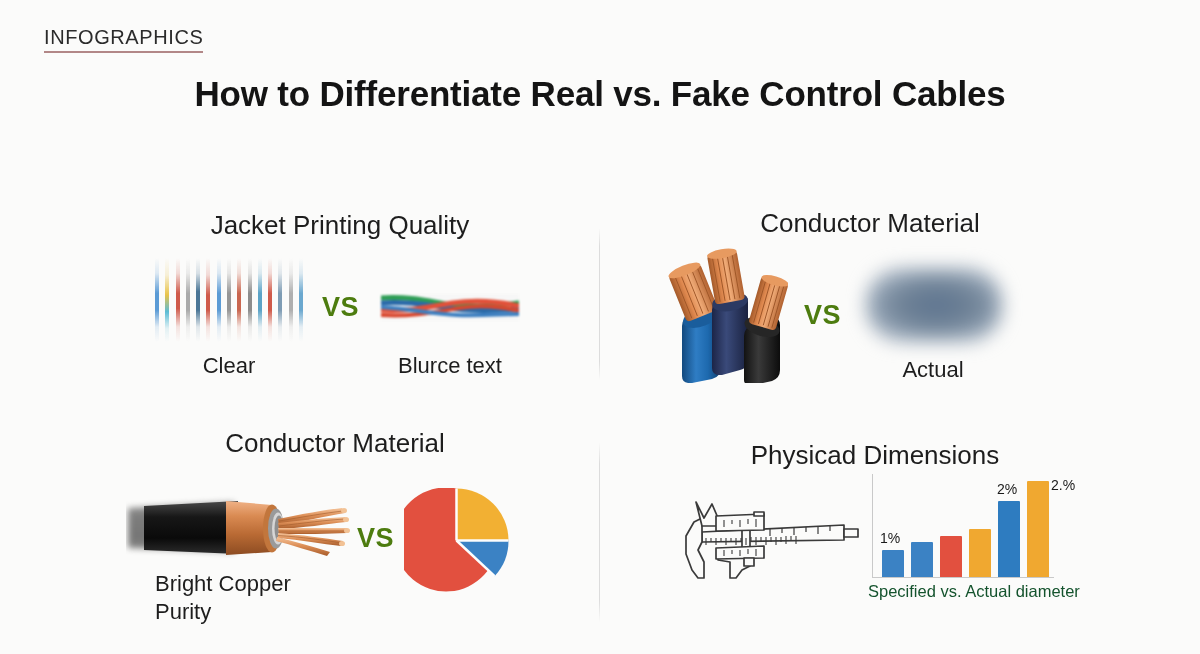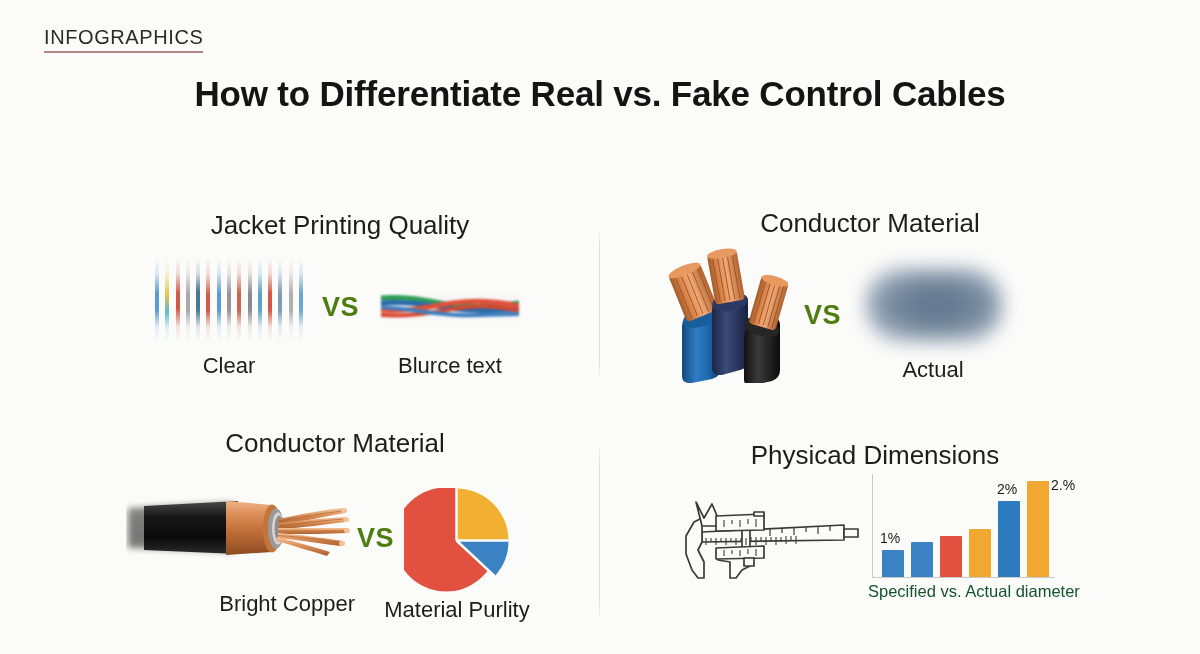--- a/index.html
+++ b/index.html
@@ -399,24 +399,24 @@
 
       <path d="M52.5,52.5 L104.5,52.5 A52,52 0 0,1 90.6,88.2 Z" fill="#3b82c4"></path>
       <g stroke="#fdfdfd" stroke-width="2.5" fill="none">
         <line x1="52.5" y1="52.5" x2="52.5" y2="0.5"></line>
         <line x1="52.5" y1="52.5" x2="104.5" y2="52.5"></line>
         <line x1="52.5" y1="52.5" x2="90.6" y2="88.2"></line>
       </g>
     </svg>
   </div>
 
-  <div class="cap" style="left:155px; top:570px; width:200px; text-align:right;margin-top:20px;">
+  <div class="cap" style="left:155px; top:570px; width:200px; text-align:left;">
     <div>Bright Copper</div>
-  </div>
-  <div class="cap" style="left:377px; top:596px; width:160px;">Material Purlity</div>
+    <div>Purity</div>
+  </div>
 
   <div class="quad" style="left:640px; top:428px; width:470px; height:190px;">
     <div class="quad-title" style="top:12px;">Physicad Dimensions</div>
   </div>
 
   <div id="caliper">
     <svg viewBox="0 0 195 88" width="195" height="88">
       <g stroke="#3a3a3a" stroke-width="1.7" fill="#fbfbfa" stroke-linejoin="round">
 
         <path d="M30,40 L172,33 L172,48 L30,50 Z"></path>

